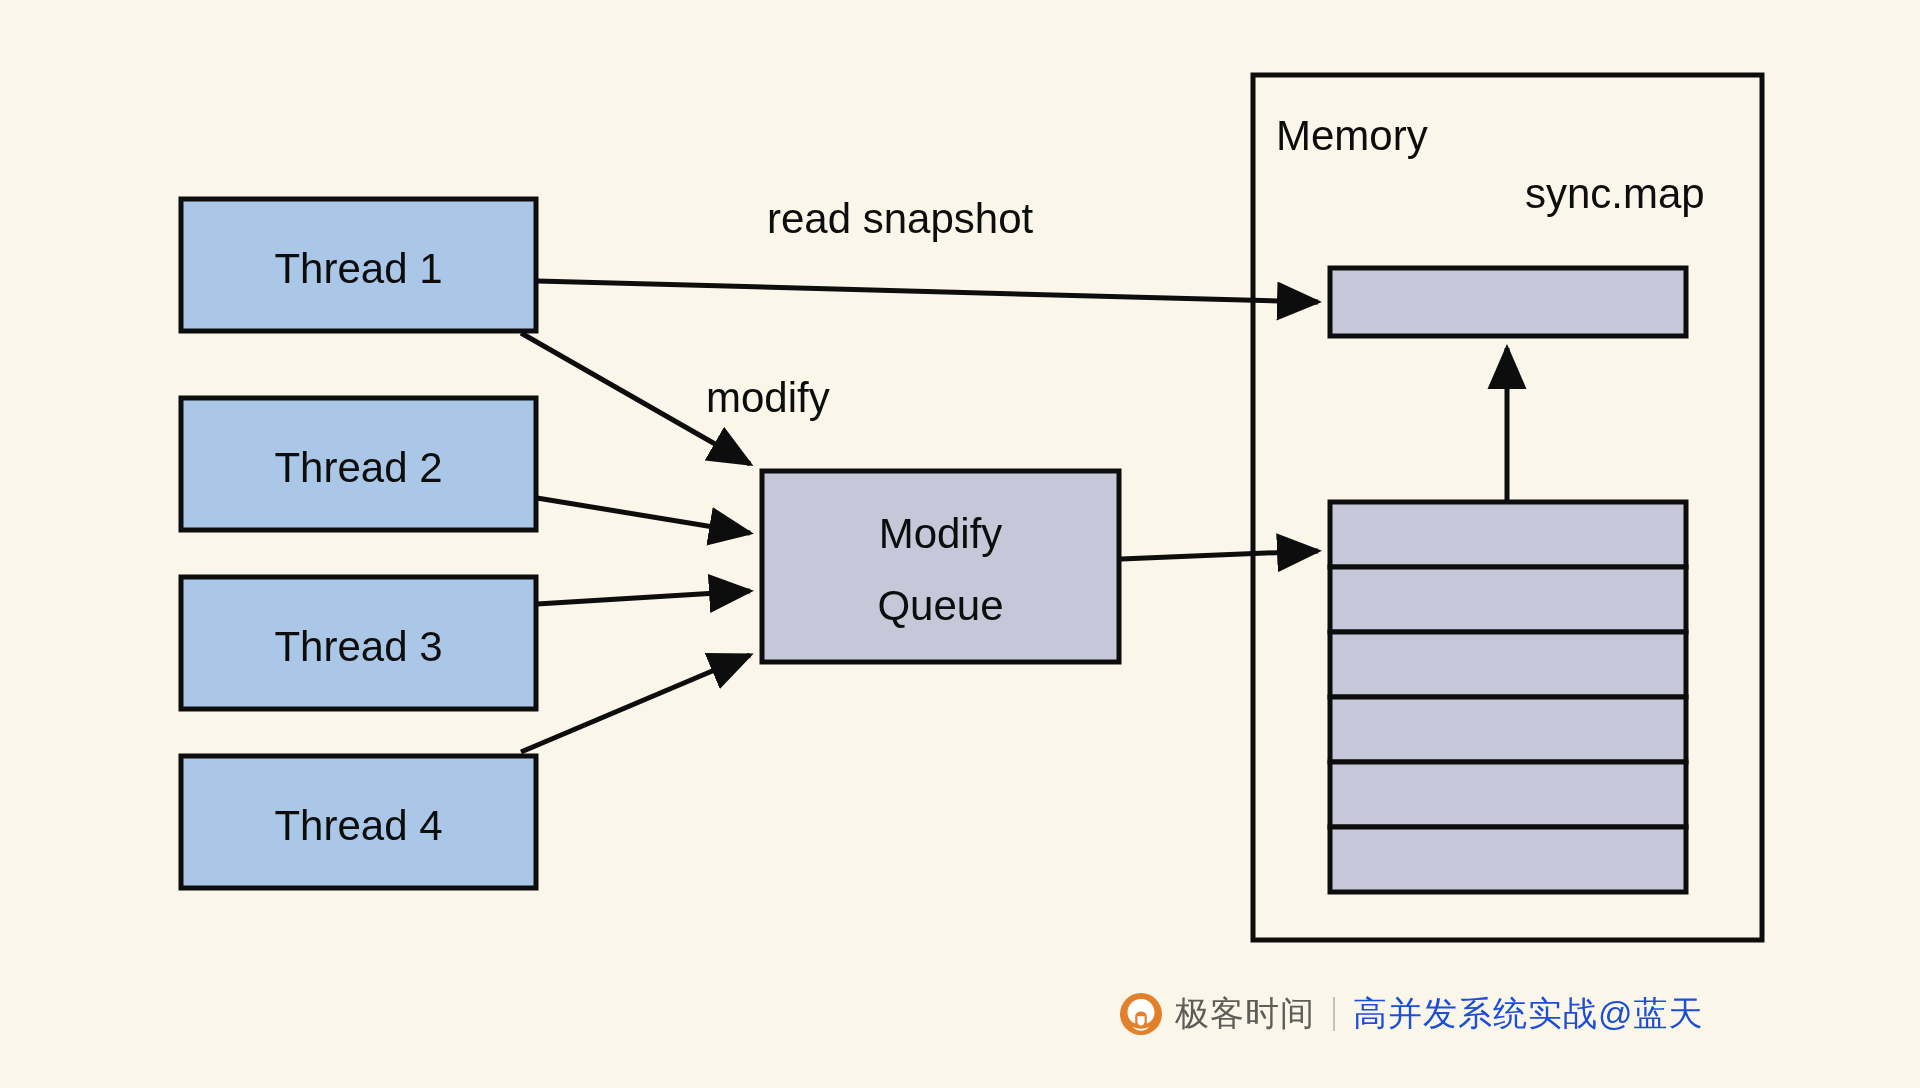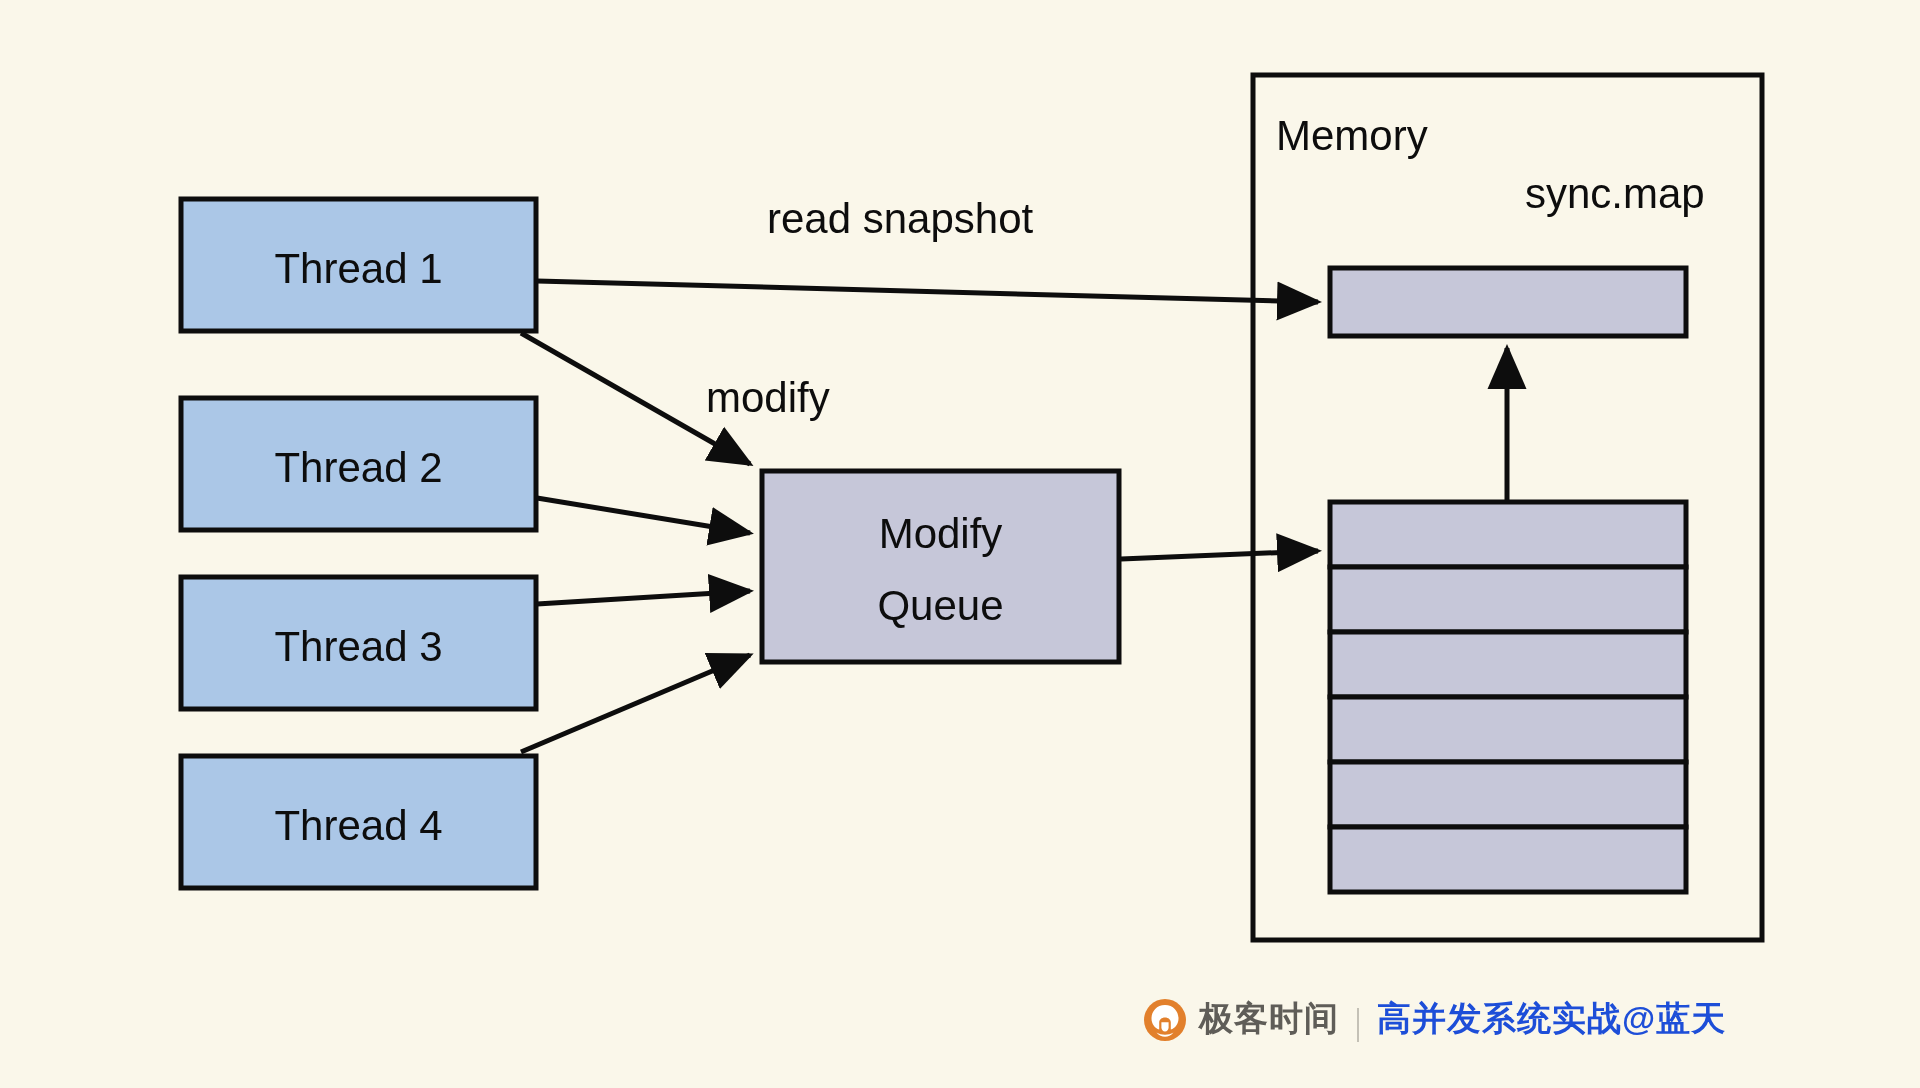--- a/index.html
+++ b/index.html
@@ -31,26 +31,25 @@
     fill: #0d0d0d;
   }
   .region-label {
     font-family: "Liberation Sans", "DejaVu Sans", sans-serif;
     fill: #0d0d0d;
   }
 
   
   #watermark {
     position: absolute;
-    left: 1143px;
+    left: 1119px;
     top: 986px;
     display: flex;
-    align-items: flex-end;
+    align-items: center;
     height: 56px;
-    font-weight: bold;
   }
   #wm-logo {
     width: 44px;
     height: 44px;
     margin-right: 12px;
     flex: 0 0 auto;
   }
   #wm-brand {
     font-family: "Liberation Sans", "DejaVu Sans", sans-serif;
     font-size: 34px;

